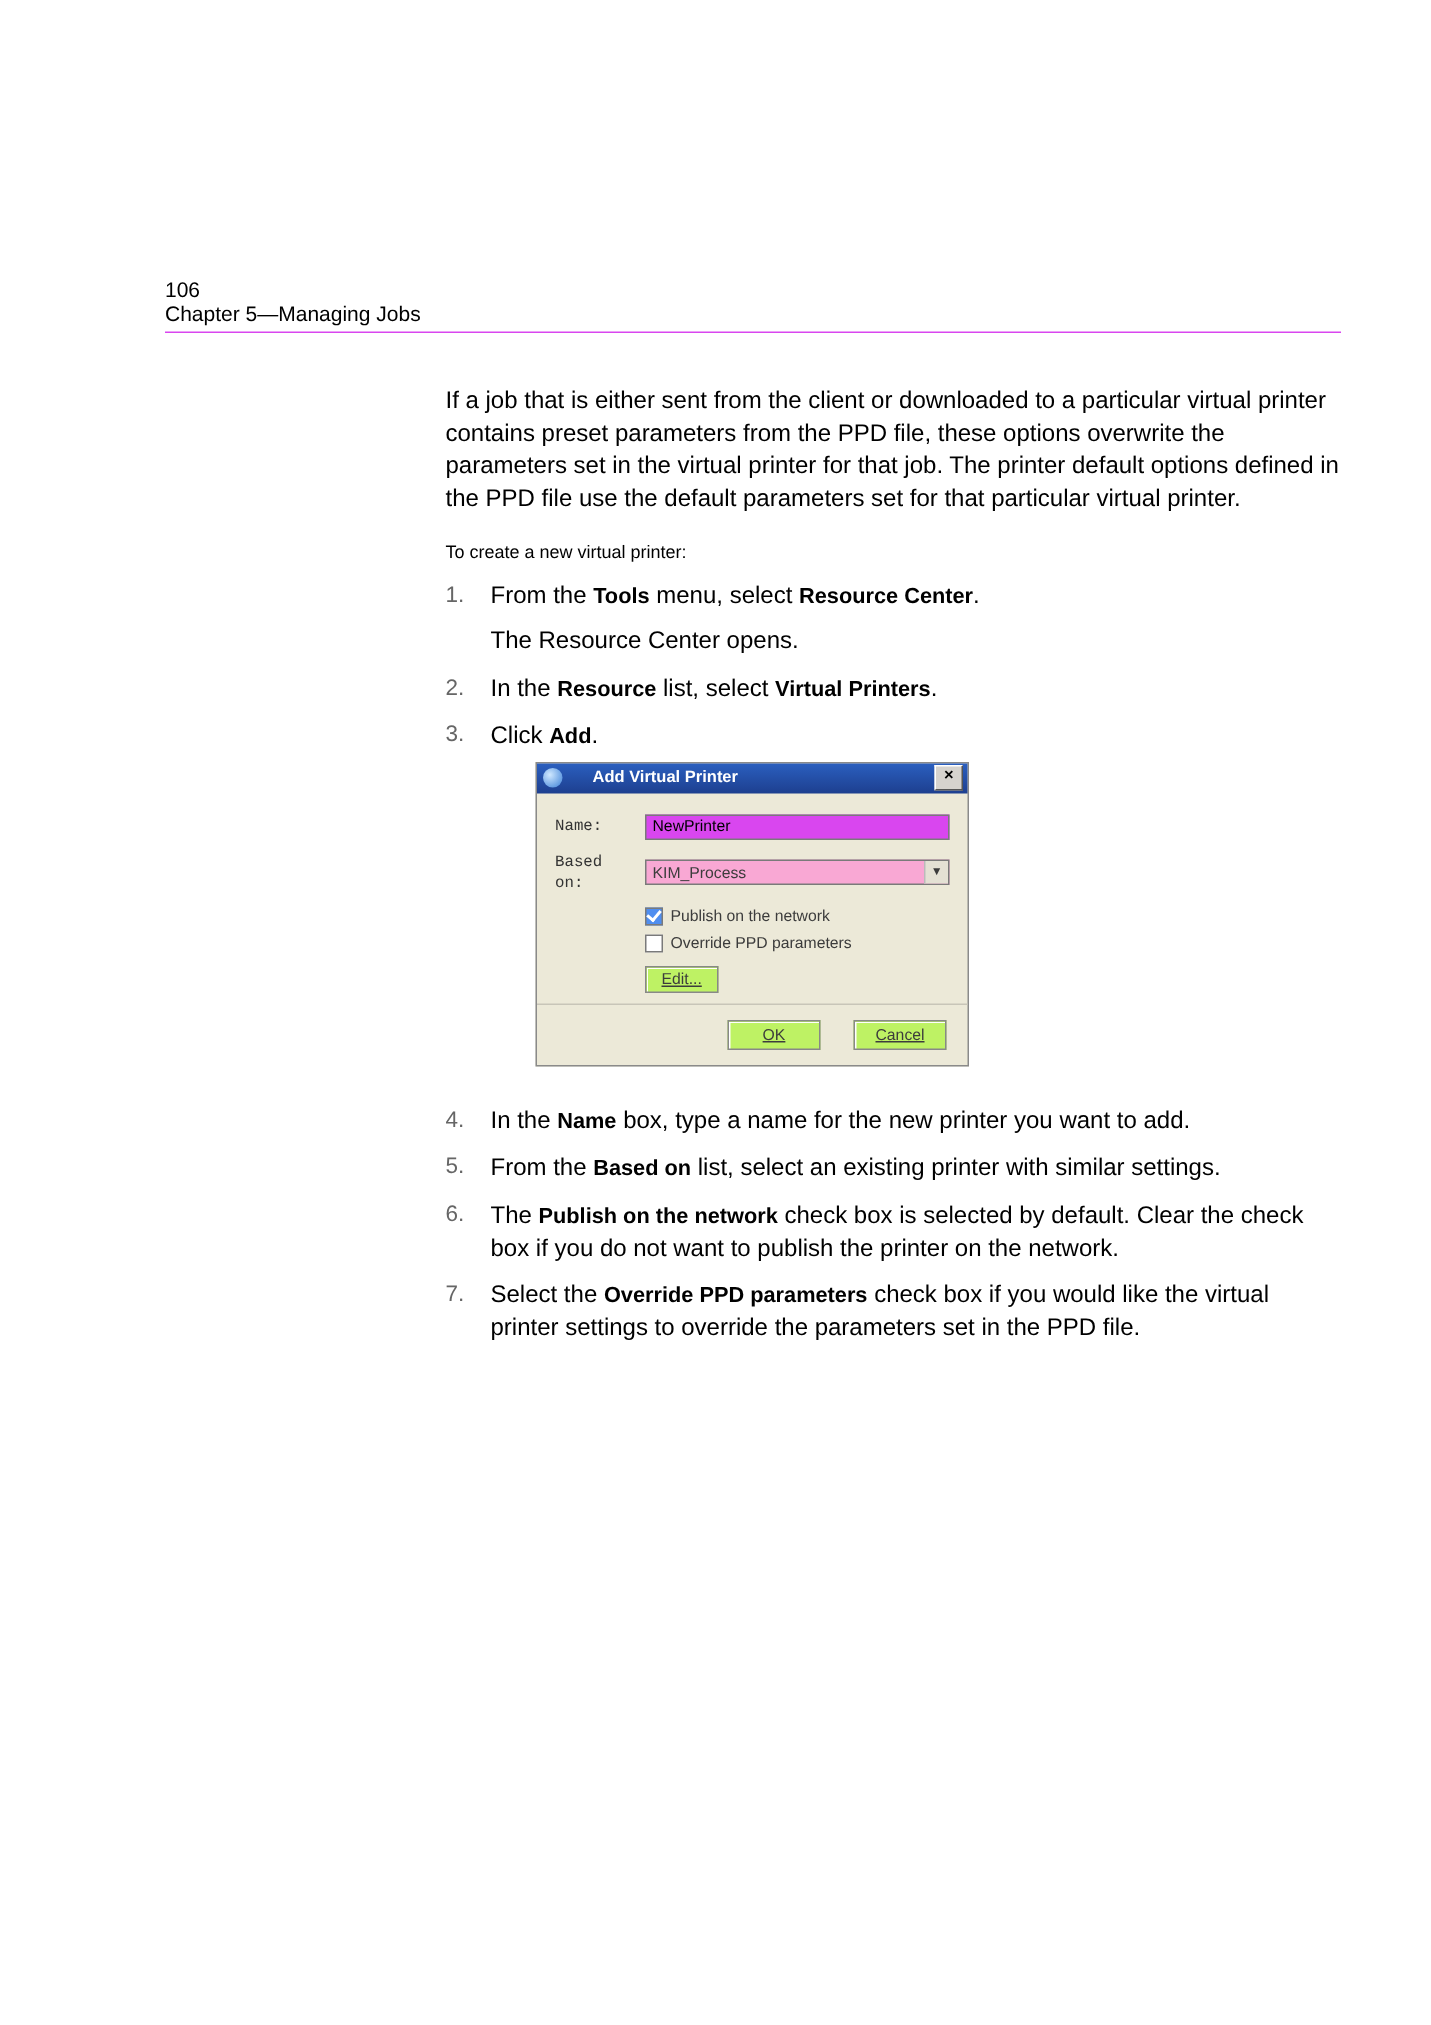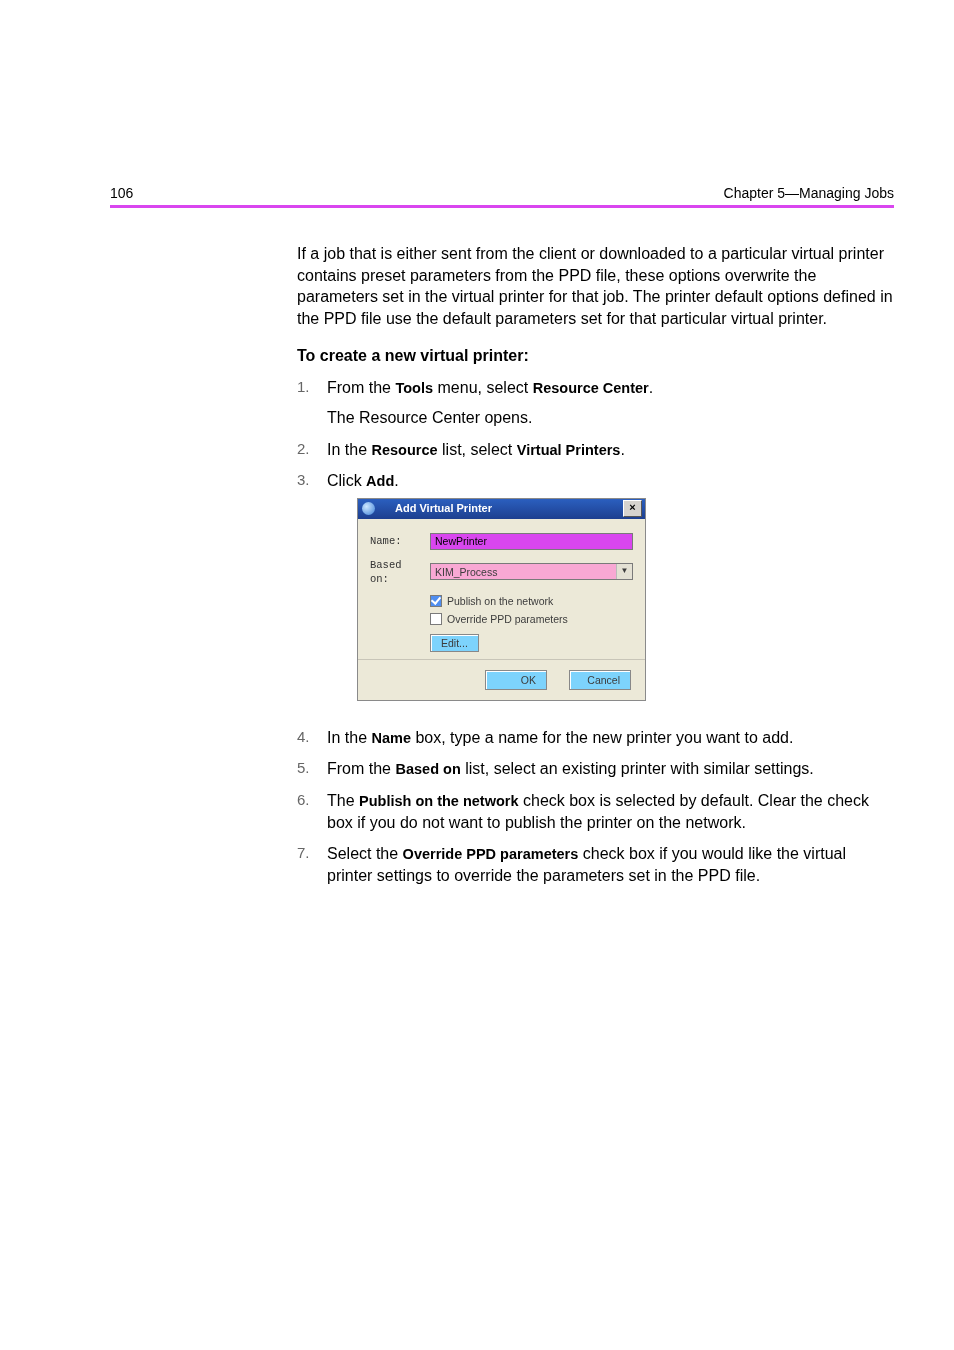--- a/index.html
+++ b/index.html
@@ -10,36 +10,37 @@
     color: #000;
     width: 954px;
   }
   .page {
     padding: 185px 60px 60px 110px;
   }
   .header-row {
     display: flex;
     justify-content: space-between;
     font-size: 14px;
-    border-bottom: 3px solid #d946ef;
+    border-bottom: 1px solid #d946ef;
     padding-bottom: 4px;
     margin-bottom: 35px;
+    flex-direction: column;
   }
   .content-col {
     margin-left: 187px;
     margin-right: 0px;
   }
   .para {
     font-size: 16px;
     line-height: 1.35;
     margin-bottom: 18px;
   }
   .subhead {
-    font-size: 16px;
-    font-weight: bold;
+    font-size: 12px;
+    font-weight: normal;
     margin-bottom: 12px;
   }
   ol.steps {
     list-style: none;
     padding: 0;
     margin: 0;
   }
   ol.steps > li {
     display: flex;
     margin-bottom: 10px;
@@ -190,29 +191,30 @@
   }
   .comments-box {
     flex: 1;
     border: 1px solid #7a7a7a;
     background: #fff;
     height: 85px;
     box-sizing: border-box;
   }
   .btn {
     border: 1px solid #888;
-    background: #7dd3fc;
+    background: #bef264;
     padding: 2px 10px;
     font-size: 10.5px;
     font-family: Tahoma, Arial, sans-serif;
     cursor: pointer;
     box-shadow: inset 1px 1px 0 #fff;
     min-width: 50px;
-    text-align: right;
-    box-sizing: border-box;
+    text-align: center;
+    box-sizing: border-box;
+    text-decoration: underline;
   }
   .btn-edit-row {
     margin-left: 60px;
     margin-top: 8px;
     margin-bottom: 8px;
   }
   .divider {
     border-top: 1px solid #c8c5b8;
     margin: 8px -12px 10px -12px;
   }

